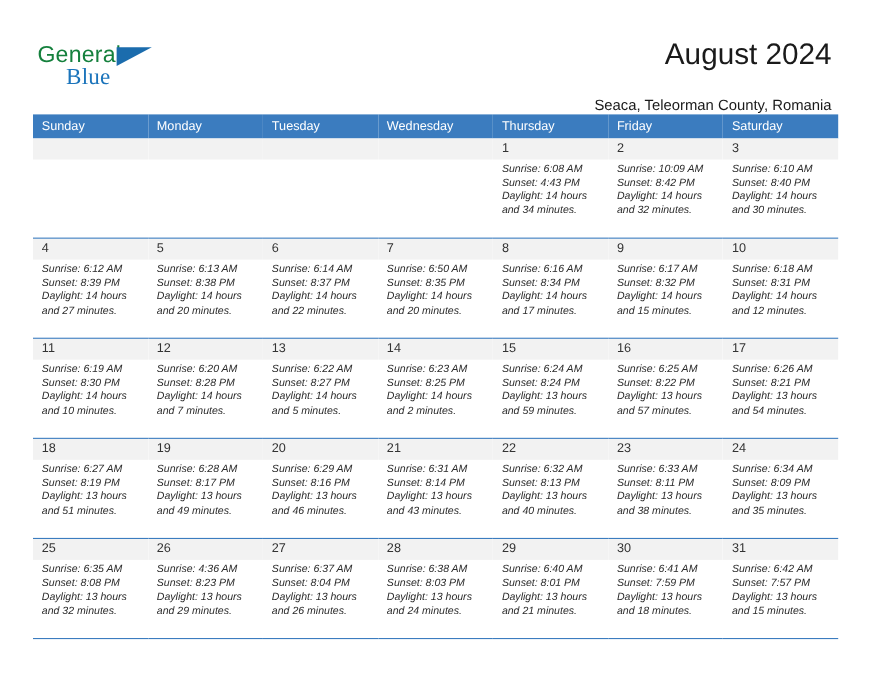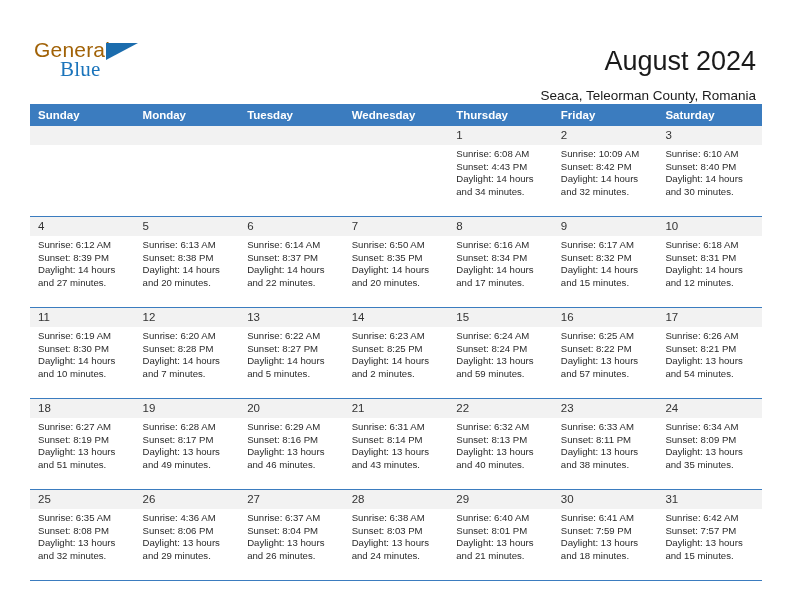--- a/index.html
+++ b/index.html
@@ -33,21 +33,21 @@
     left: 34px;
     top: 38px;
     width: 200px;
     height: 48px;
   }
   .logo-general {
     position: absolute;
     left: 0; top: 0;
     font-size: 21px;
     letter-spacing: 0.2px;
-    color: #a16207;
+    color: #15803d;
     font-family: "Liberation Sans", sans-serif;
   }
   .logo-blue {
     position: absolute;
     left: 26px; top: 19px;
     font-size: 21px;
     letter-spacing: 0.2px;
     color: #1b74bb;
     font-family: Liberation Serif, serif;
   }
@@ -57,53 +57,53 @@
     top: 5px;
     width: 0;
     height: 0;
     border-left: 32px solid #1b6cad;
     border-bottom: 17px solid transparent;
   }
 
   .title-block {
     position: absolute;
     right: 36px;
-    top: 44px;
+    top: 32px;
     text-align: right;
   }
   .cal-title {
     font-size: 27px;
     color: #1a1a1a;
     line-height: 34px;
     white-space: nowrap;
   }
   .cal-subtitle {
     font-size: 13.5px;
     color: #1a1a1a;
     line-height: 20px;
-    margin-top: 8px;
+    margin-top: 20px;
     white-space: nowrap;
   }
 
   
   .calendar {
     position: absolute;
     left: 30px;
     top: 104px;
     width: 732px;
     border-collapse: collapse;
     table-layout: fixed;
   }
   .calendar col { width: 104.57px; }
 
   .dow-row th {
     background: #3b7cbf;
     color: #ffffff;
     font-size: 11.5px;
-    font-weight: bold;
+    font-weight: normal;
     text-align: left;
     padding: 5px 0 5px 8px;
     height: 11px;
     border: none;
   }
 
   .week-row td {
     vertical-align: top;
     padding: 0;
     border-top: 1.5px solid #3b7cbf;
@@ -128,20 +128,21 @@
   }
   .cell-empty .daynum {
     background: #f2f2f2;
     color: transparent;
   }
   .detail {
     padding: 3px 6px 0 8px;
     font-size: 9.6px;
     line-height: 12.6px;
     color: #2b2b2b;
+    font-style: italic;
   }
   .detail div { white-space: nowrap; }
 </style>
 </head>
 <body>
 
 <div class="page">
 
   <div class="header">
     <div class="logo">
@@ -421,21 +422,21 @@
               <div>Sunrise: 6:35 AM</div>
               <div>Sunset: 8:08 PM</div>
               <div>Daylight: 13 hours</div>
               <div>and 32 minutes.</div>
             </div>
           </td>
           <td>
             <span class="daynum">26</span>
             <div class="detail">
               <div>Sunrise: 4:36 AM</div>
-              <div>Sunset: 8:06 PM</div>
+              <div>Sunset: 8:23 PM</div>
               <div>Daylight: 13 hours</div>
               <div>and 29 minutes.</div>
             </div>
           </td>
           <td>
             <span class="daynum">27</span>
             <div class="detail">
               <div>Sunrise: 6:37 AM</div>
               <div>Sunset: 8:04 PM</div>
               <div>Daylight: 13 hours</div>

